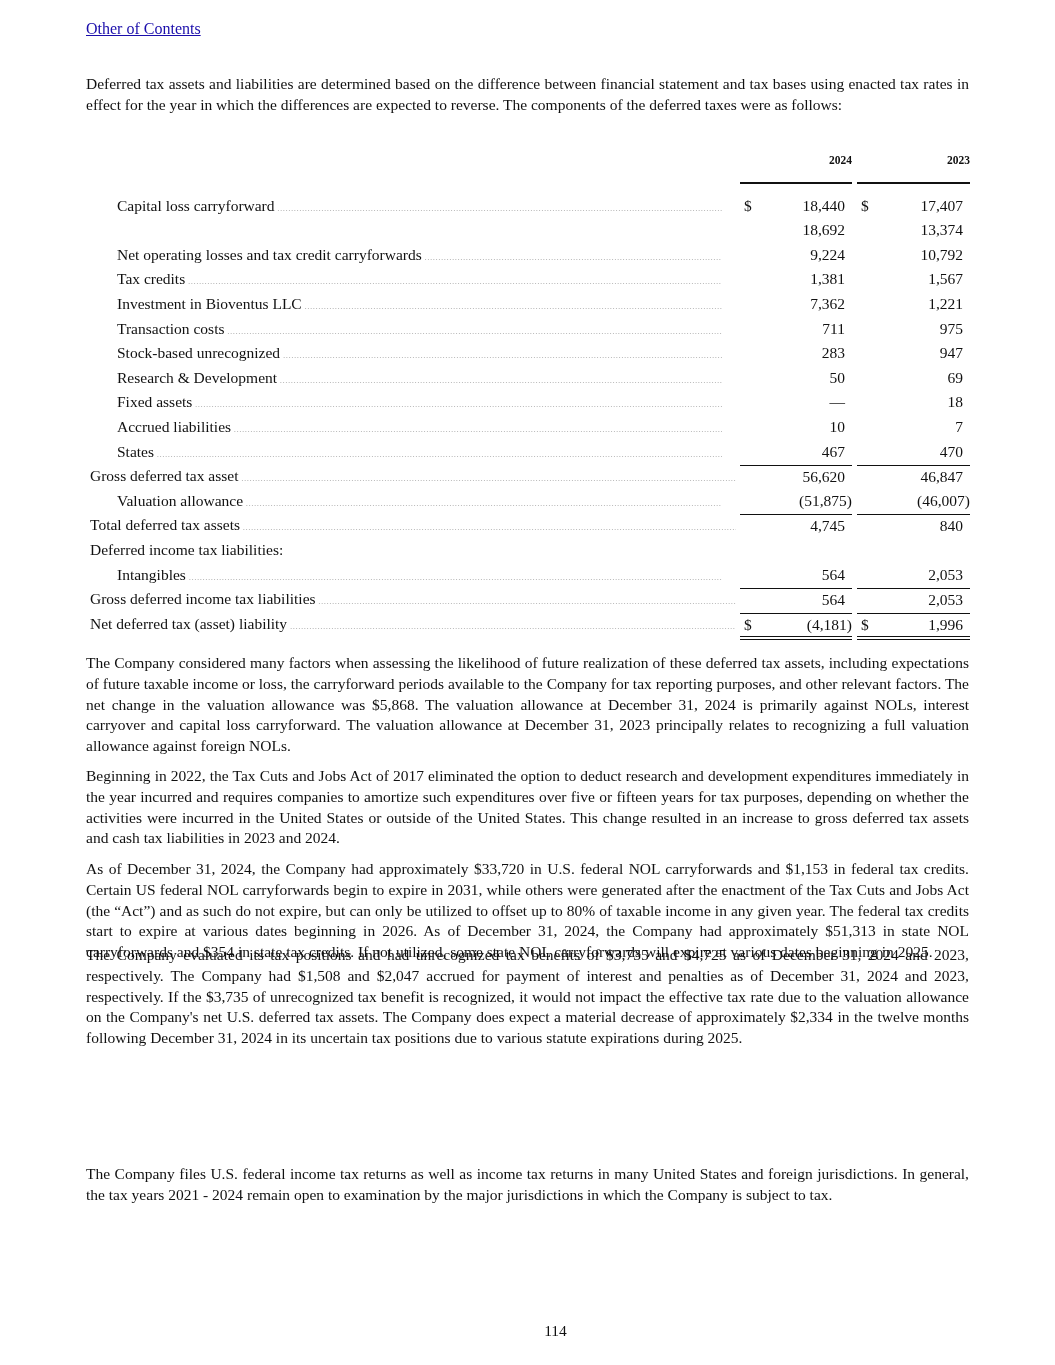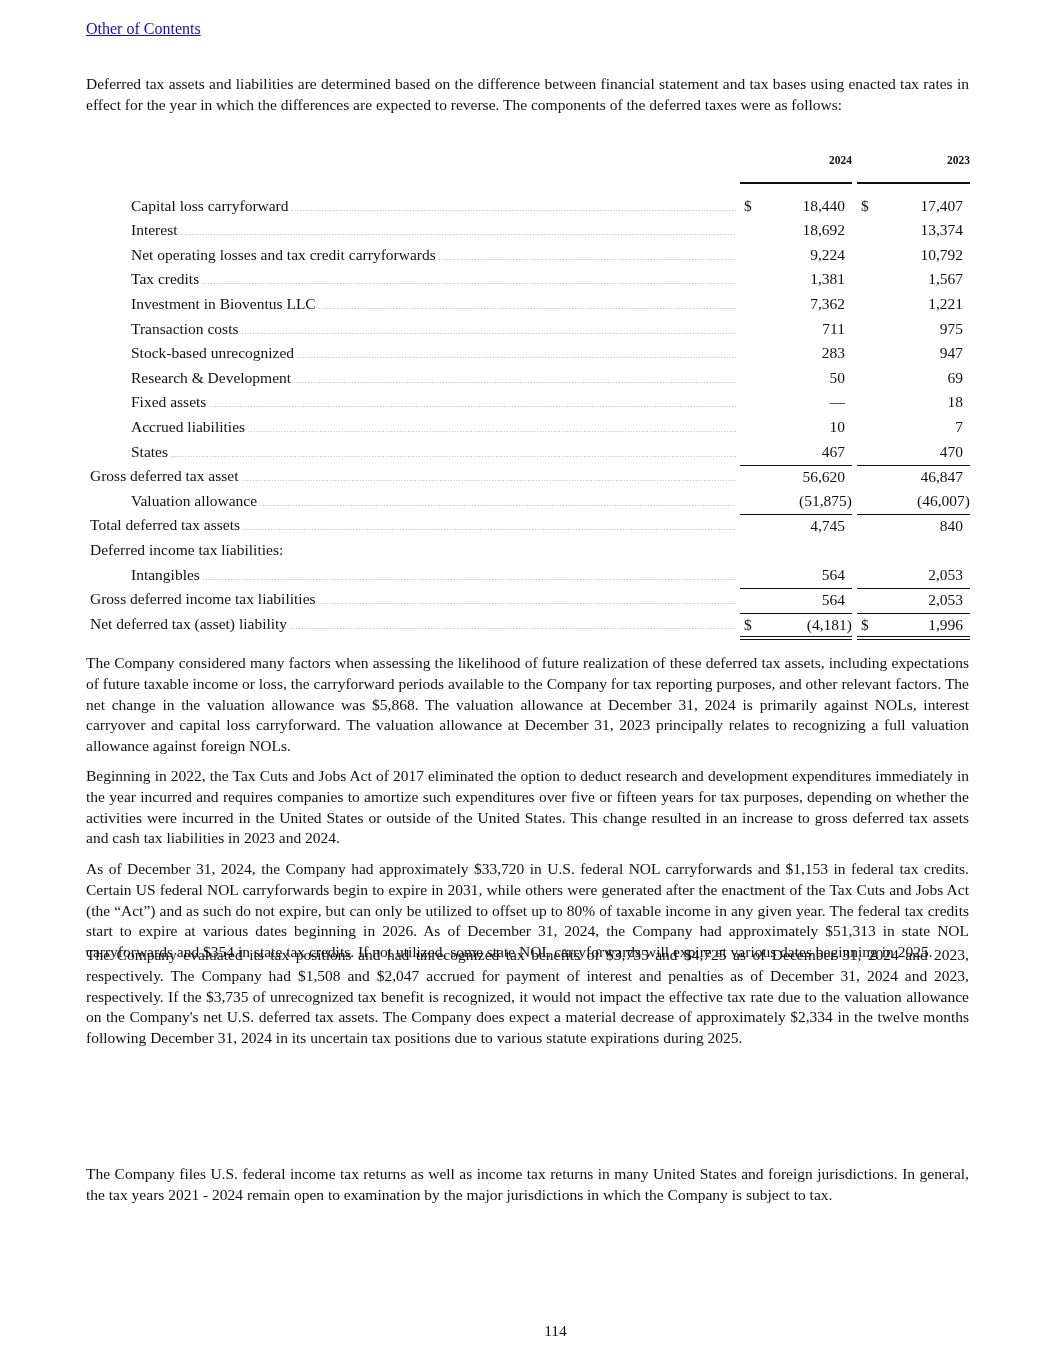--- a/index.html
+++ b/index.html
@@ -32,21 +32,21 @@
     text-align: right; border-bottom: 2px solid #111; padding-bottom: 16px;
   }
   .hdr .y1 { left: 654px; width: 112px; }
   .hdr .y2 { left: 771px; width: 113px; }
 
   .row { position: relative; height: 24.6px; }
   .row .label {
     position: absolute; left: 4px; top: 2px; width: 646px;
     white-space: nowrap; overflow: hidden;
   }
-  .row .label.ind { left: 45px; width: 605px; text-align: center; }
+  .row .label.ind { left: 31px; width: 605px; text-align: center; }
   .row .label.dots::after {
     content: " ..........................................................................................................................................................................................................................";
     color: #9a9a9a; font-size: 9px; letter-spacing: 0.5px;
   }
   .cell {
     position: absolute; top: 0; height: 22px; line-height: 22px;
   }
   .c1 { left: 654px; width: 112px; }
   .c2 { left: 771px; width: 113px; }
   .cell .cur { position: absolute; left: 4px; top: 0; }
@@ -87,21 +87,20 @@
         <div class="cell c1">
           <span class="cur">$</span>
           <span class="val">18,440</span>
         </div>
         <div class="cell c2">
           <span class="cur">$</span>
           <span class="val">17,407</span>
         </div>
       </div>
       <div class="row">
-        <div class="label ind dots">Interest</div>
         <div class="cell c1">
           <span class="val">18,692</span>
         </div>
         <div class="cell c2">
           <span class="val">13,374</span>
         </div>
       </div>
       <div class="row">
         <div class="label ind dots">Net operating losses and tax credit carryforwards</div>
         <div class="cell c1">

